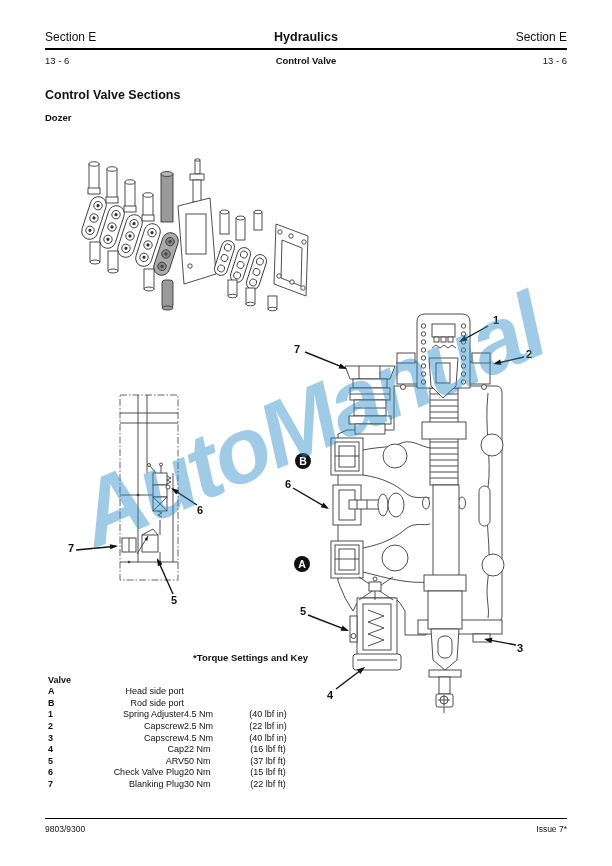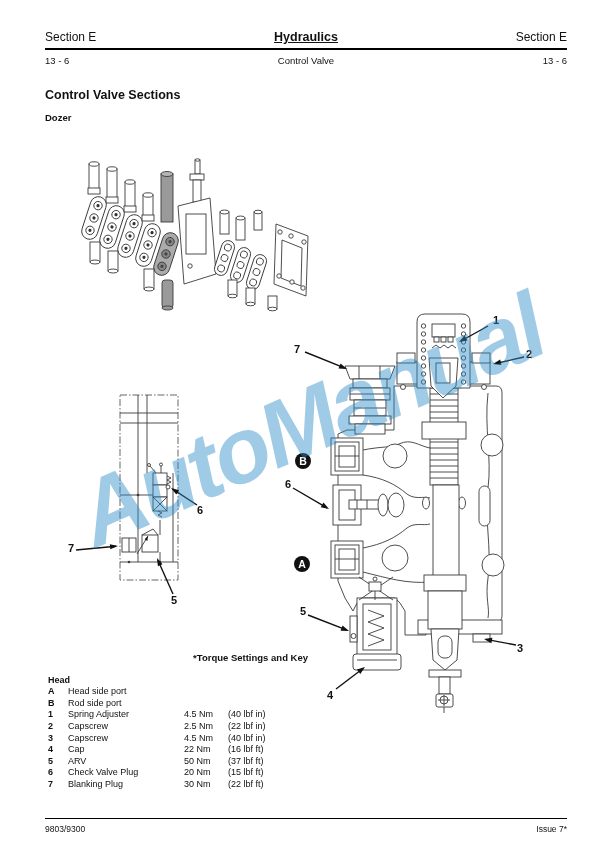--- a/index.html
+++ b/index.html
@@ -5,39 +5,39 @@
   html,body{margin:0;padding:0;background:#e8e8e8;}
   .page{
     position:relative;width:612px;height:866px;background:#ffffff;
     font-family:"Liberation Sans","DejaVu Sans",sans-serif;color:#111;
     overflow:hidden;margin:0 auto;
   }
   .abs{position:absolute;}
   
   .hdr-row{left:45px;right:45px;display:flex;justify-content:flex-end;align-items:baseline;}
   .hdr-top{top:30px;font-size:12px;}
-  .hdr-top .ctr{font-weight:bold;font-size:12.5px;text-decoration:underline;}
+  .hdr-top .ctr{font-weight:bold;font-size:12.5px;}
   .hdr-rule{top:48px;left:45px;right:45px;height:2px;background:#000;}
   .hdr-sub{top:55px;font-size:9.5px;}
   .hdr-side{width:120px;}
   .hdr-side.r{text-align:right;}
-  .hdr-ctr{flex:1;text-align:center;}
+  .hdr-ctr{flex:1;text-align:center;font-weight:bold;}
   
   .main-heading{top:88px;left:45px;font-size:12.5px;font-weight:bold;}
   .sub-heading{top:112px;left:45px;font-size:9.5px;font-weight:bold;}
   
   .torque{top:652px;left:38px;width:270px;font-size:9px;line-height:11.6px;}
   .tq-head{font-weight:bold;font-size:9.5px;margin-bottom:11px;text-align:right;}
   .tq-head .star{display:inline-block;width:12px;}
   .tq-item-hdr{font-weight:bold;margin-left:10px;}
   .tq-row{display:flex;margin-left:10px;}
   .tq-c1{width:20px;font-weight:bold;}
-  .tq-c2{width:116px;}
+  .tq-c2{width:116px;text-align:right;}
   .tq-c3{width:44px;}
-  .tq-c4{width:80px;}
+  .tq-c4{width:80px;text-align:center;}
   
   .ftr-rule{top:818px;left:45px;right:45px;height:1px;background:#000;}
   .ftr{top:824px;left:45px;right:45px;display:flex;justify-content:space-between;font-size:8.5px;}
   
   .watermark{
     top:374px;left:-14px;width:648px;text-align:center;
     transform:rotate(-23.5deg);
     font-size:92px;font-weight:bold;font-style:italic;letter-spacing:-3px;
     color:rgba(45,140,200,0.45);
     pointer-events:none;z-index:6;white-space:nowrap;line-height:1;
@@ -403,21 +403,21 @@
         <circle cx="19" cy="266" r="8" fill="#111"></circle>
         <text class="mkr-txt" x="19" y="270">A</text>
       </g>
     </g>
   </svg>
 
   <div class="abs watermark">AutoManual</div>
 
   <div class="abs torque">
     <div class="tq-head"><span class="star">*</span><span>Torque Settings and Key</span></div>
-    <div class="tq-item-hdr">Head</div>
+    <div class="tq-item-hdr">Valve</div>
     <div class="tq-row">
         <span class="tq-c1">A</span>
         <span class="tq-c2">Head side port</span>
         <span class="tq-c3"></span>
         <span class="tq-c4"></span>
       </div>
     <div class="tq-row">
         <span class="tq-c1">B</span>
         <span class="tq-c2">Rod side port</span>
         <span class="tq-c3"></span>

